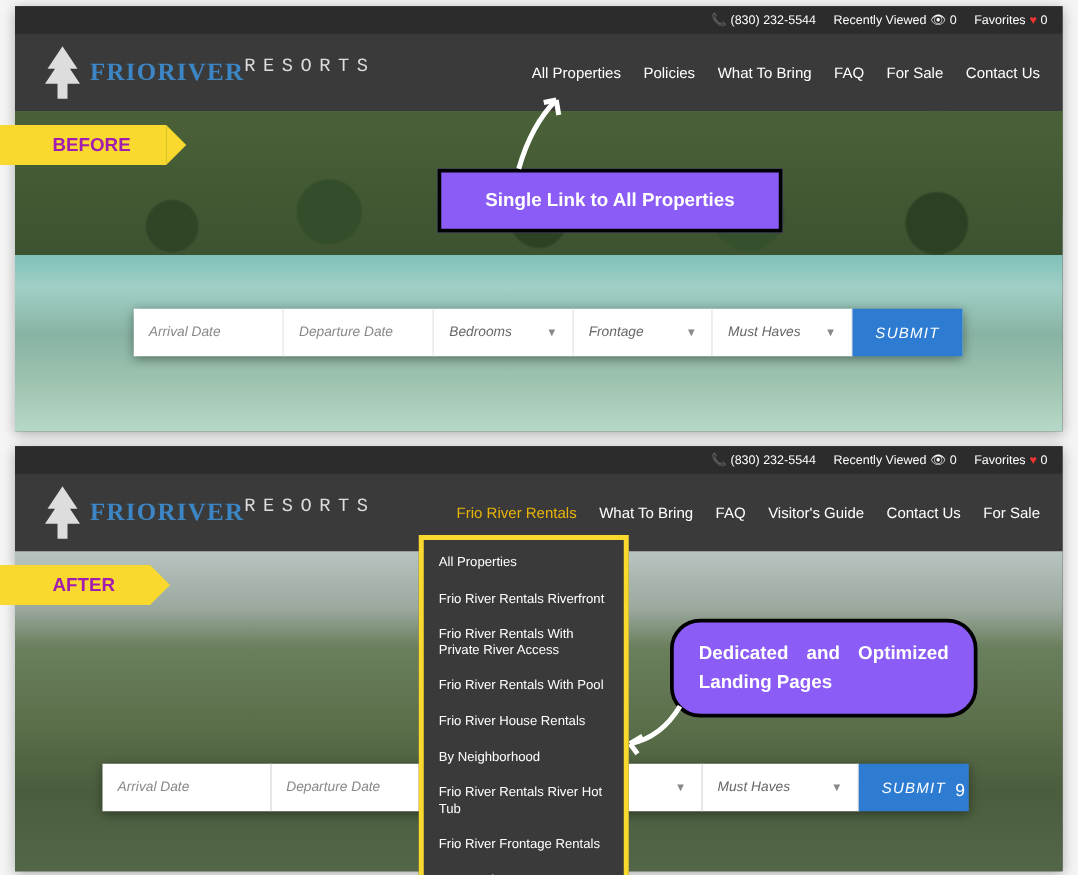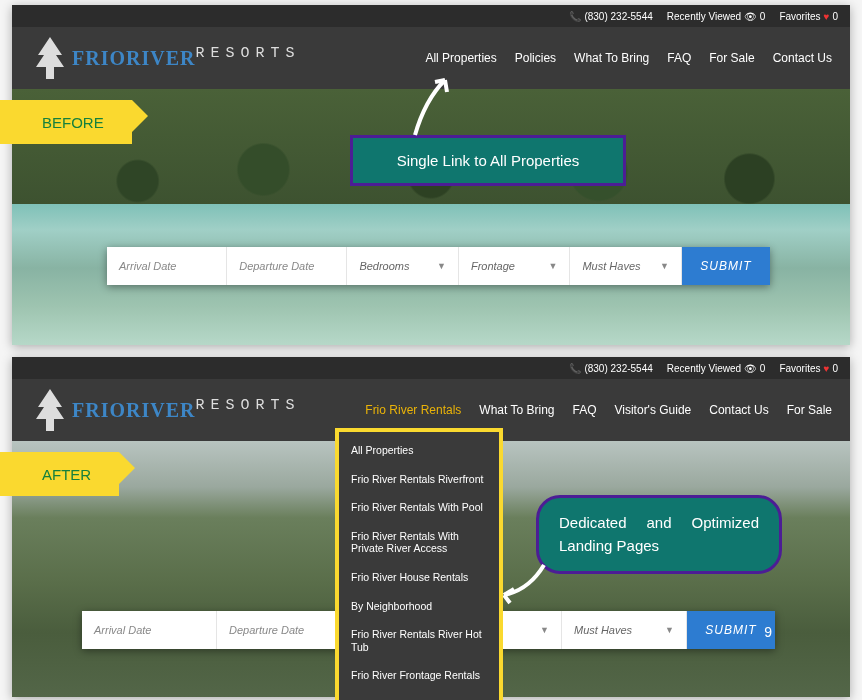--- a/index.html
+++ b/index.html
@@ -124,51 +124,51 @@
     font-size: 12px;
     letter-spacing: 1px;
     width: 88px;
     cursor: pointer;
   }
   .caret { font-size: 9px; color:#888; }
 
   .label-ribbon {
     position: absolute;
     left: 0px;
-    height: 44px;
+    height: 32px;
     background: #fad92f;
     display: flex;
     align-items: center;
     padding-left: 42px;
     padding-right: 28px;
-    font-weight: normal;
+    font-weight: bold;
     font-size: 15px;
-    color: #15803d;
+    color: #a21caf;
     z-index: 50;
   }
   .label-ribbon::after {
     content: '';
     position: absolute;
     right: -16px;
     top: 0;
     width: 0;
     height: 0;
     border-top: 16px solid transparent;
     border-bottom: 16px solid transparent;
     border-left: 16px solid #fad92f;
   }
   .label-ribbon.before-lbl { top: 100px; }
   .label-ribbon.after-lbl { top: 452px; }
 
   .callout {
     position: absolute;
-    background: #0f766e;
-    border: 3px solid #4c1d95;
-    color: #fff;
-    font-weight: normal;
+    background: #8b5cf6;
+    border: 3px solid #000000;
+    color: #fff;
+    font-weight: bold;
     font-size: 15px;
     padding: 14px 20px;
     z-index: 40;
     text-align: justify;
   }
   .callout.c1 { top: 135px; left: 350px; width: 230px; text-align:center; }
   .callout.c2 { top: 495px; left: 536px; width: 200px; line-height:1.5;border-radius:24px; }
 
   .arrow-svg { position: absolute; z-index: 45; }
   .arrow1 { top: 70px; left: 400px; width: 60px; height: 70px; }
@@ -339,22 +339,22 @@
   <path d="M45 10 L35 12 M45 10 L47 22" stroke="#fff" stroke-width="4" fill="none"></path>
 </svg>
 <svg class="arrow-svg arrow2" viewBox="0 0 60 50">
   <path d="M10 10 Q 25 35 50 40" stroke="#fff" stroke-width="4" fill="none"></path>
   <path d="M50 40 L40 34 M50 40 L44 48" stroke="#fff" stroke-width="4" fill="none"></path>
 </svg>
 
 <div class="dropdown">
   <div class="dd-item">All Properties</div>
   <div class="dd-item">Frio River Rentals Riverfront</div>
+  <div class="dd-item">Frio River Rentals With Private River Access</div>
   <div class="dd-item">Frio River Rentals With Pool</div>
-  <div class="dd-item">Frio River Rentals With Private River Access</div>
   <div class="dd-item">Frio River House Rentals</div>
   <div class="dd-item">By Neighborhood</div>
   <div class="dd-item">Frio River Rentals River Hot Tub</div>
   <div class="dd-item">Frio River Frontage Rentals</div>
   <div class="dd-item">By Amenity</div>
 </div>
 
 <div class="pagenum">9</div>
 
 </body></html>

